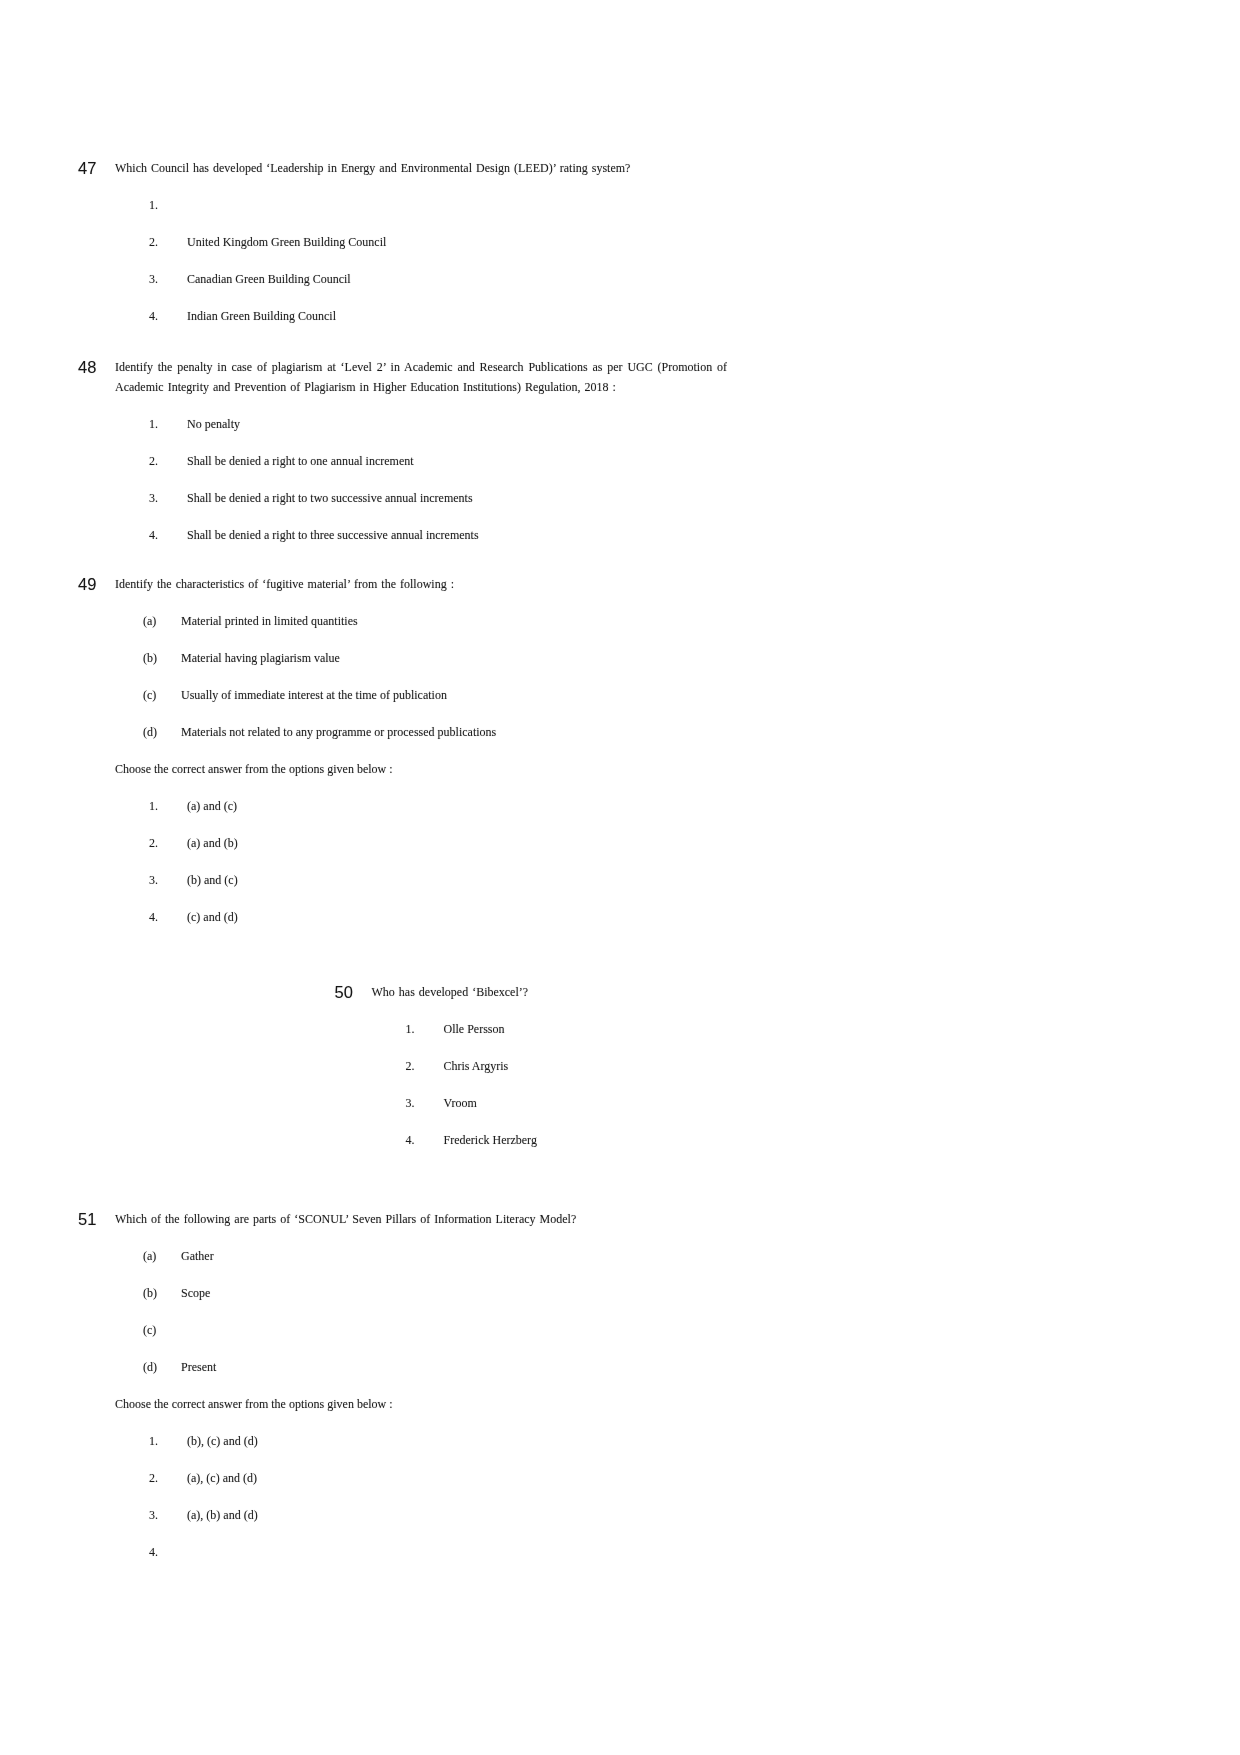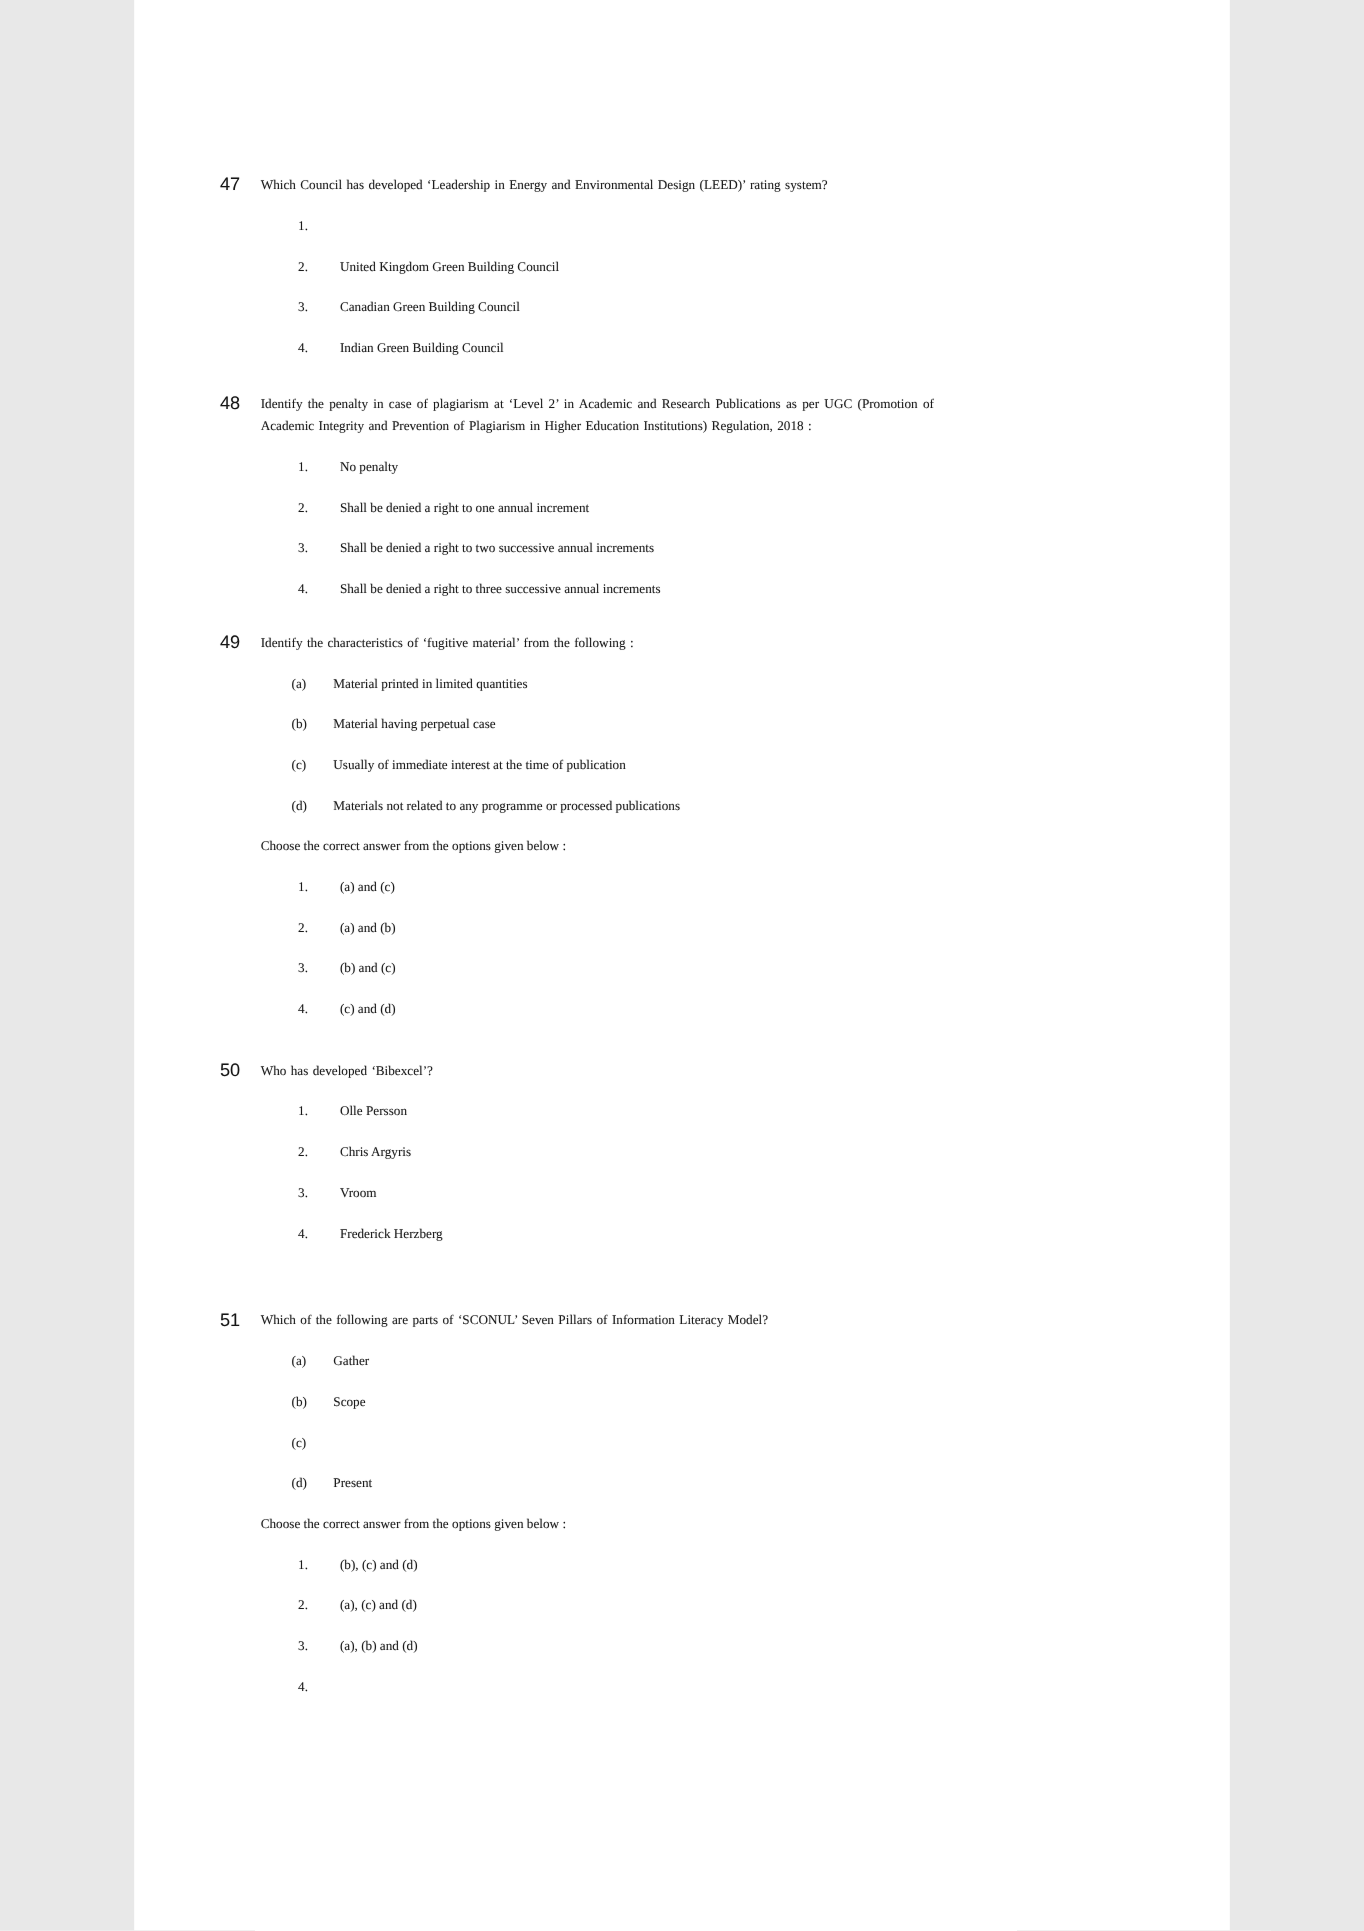--- a/index.html
+++ b/index.html
@@ -2,42 +2,42 @@
 <html><head>
 <meta charset="utf-8">
 <style>
   html, body {
     margin: 0;
     padding: 0;
     background: #e8e8e8;
   }
   .page {
     position: relative;
-    width: 996px;
+    width: 1240px;
     height: 1755px;
     margin: 0 auto;
     background: #ffffff;
     overflow: hidden;
     box-sizing: border-box;
     padding-top: 158px;
     font-family: "Liberation Serif", "DejaVu Serif", serif;
     color: #1c1c1c;
   }
   
   .page * {
     text-shadow: 0 0 1px rgba(30,30,30,0.28);
   }
   .question {
     display: flex;
     align-items: flex-start;
     padding-left: 78px;
   }
   .question:nth-of-type(2) { margin-top: 14px; }
   .question:nth-of-type(3) { margin-top: 12px; }
-  .question:nth-of-type(4) { margin-top: 19px; }
+  .question:nth-of-type(4) { margin-top: 38px; justify-content: center; }
   .question:nth-of-type(5) { margin-top: 42px; }
   .q-num {
     width: 37px;
     flex: none;
     font-family: "Liberation Sans", "DejaVu Sans", sans-serif;
     font-size: 16.5px;
     line-height: 20px;
     color: #161616;
   }
   .q-body {
@@ -146,21 +146,21 @@
     <div class="q-body">
       <p class="q-text">Identify the characteristics of ‘fugitive material’ from the following :</p>
       <ul class="parts">
   <li>
     <span class="part-letter">(a)</span>
     <span class="part-text">Material printed in limited quantities</span>
   </li>
 
   <li>
     <span class="part-letter">(b)</span>
-    <span class="part-text">Material having perpetual case</span>
+    <span class="part-text">Material having plagiarism value</span>
   </li>
 
   <li>
     <span class="part-letter">(c)</span>
     <span class="part-text">Usually of immediate interest at the time of publication</span>
   </li>
 
   <li>
     <span class="part-letter">(d)</span>
     <span class="part-text">Materials not related to any programme or processed publications</span>

